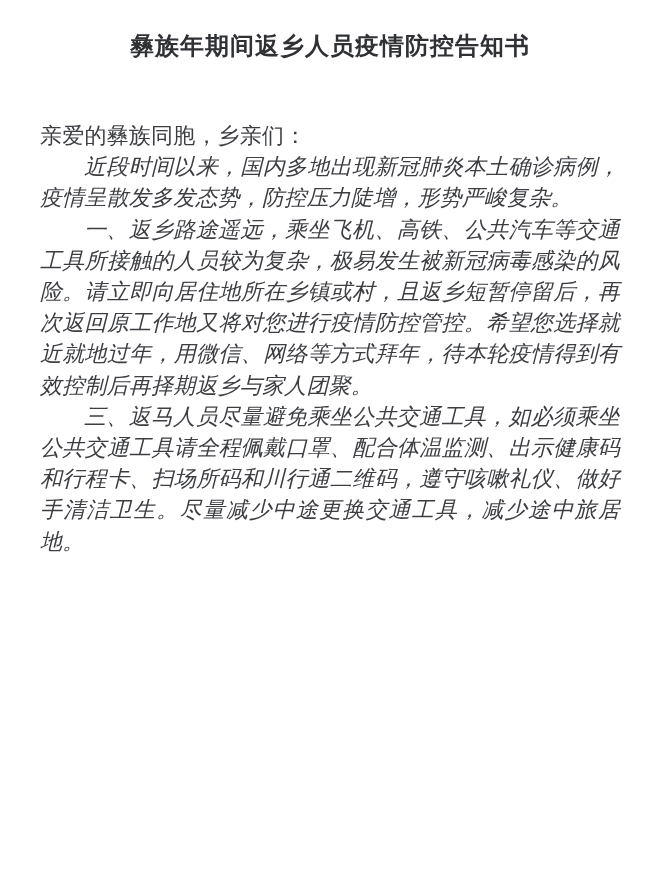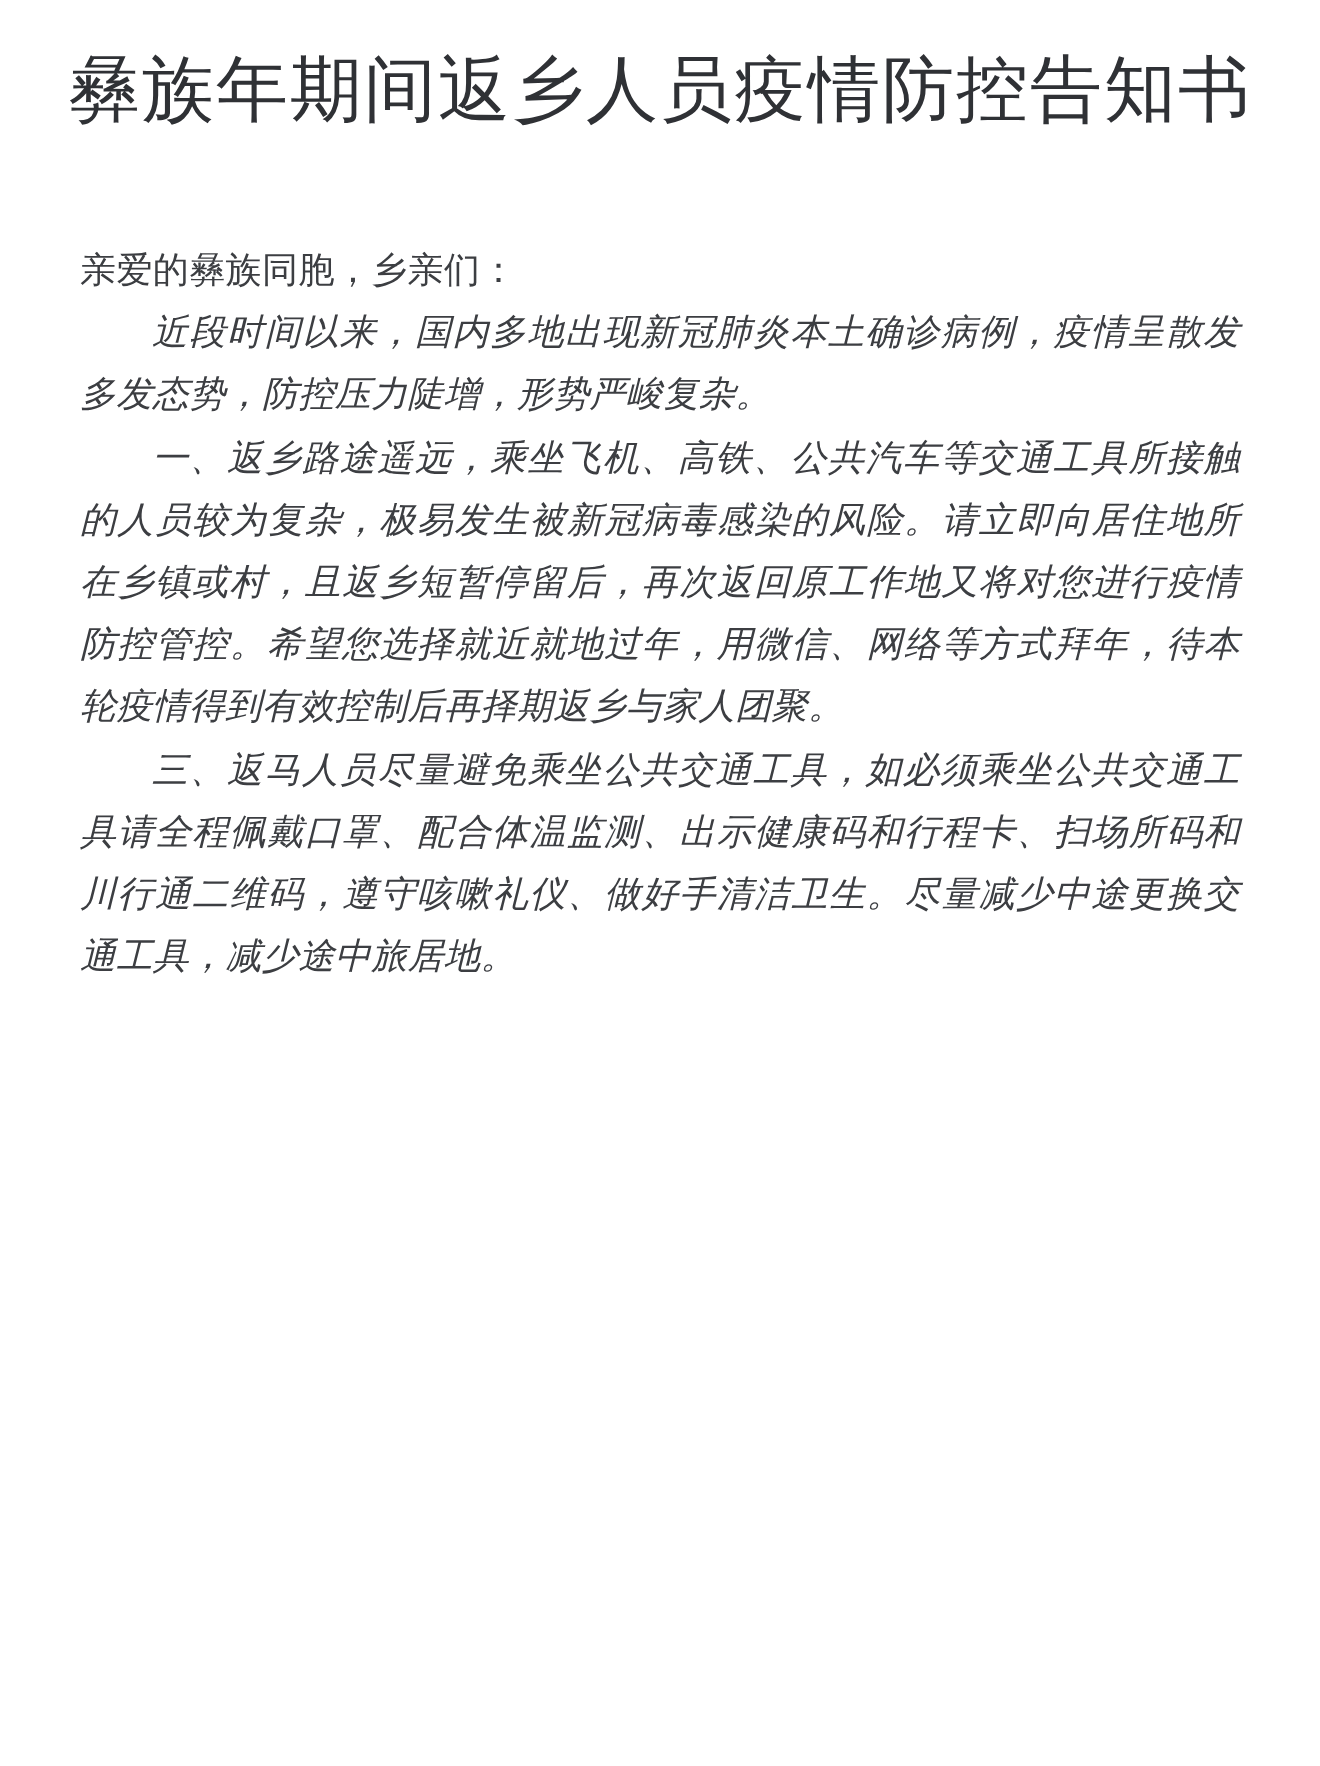--- a/index.html
+++ b/index.html
@@ -27,40 +27,40 @@
 
   .doc-title {
     margin: 0;
     padding: 0;
     position: absolute;
     top: 25px;
     left: 0;
     width: 660px;
     text-align: center;
     font-family: "DejaVu Sans", "Liberation Sans", sans-serif;
-    font-weight: normal;
-    font-size: 36px;
+    font-weight: bold;
+    font-size: 24px;
     line-height: 42px;
     letter-spacing: 1px;
     color: #2f3135;
     white-space: nowrap;
   }
 
   .body-block {
     position: absolute;
     top: 120px;
     left: 40px;
     width: 580px;
   }
 
   p.para {
     margin: 0;
     padding: 0;
     font-family: "DejaVu Serif", "Liberation Serif", serif;
-    font-size: 18px;
+    font-size: 22px;
     line-height: 31.2px;
     letter-spacing: 0.2px;
     color: #3c3e42;
     text-align: justify;
     text-justify: inter-character;
     text-align-last: left;
     word-break: break-all;
     overflow-wrap: anywhere;
   }
 

